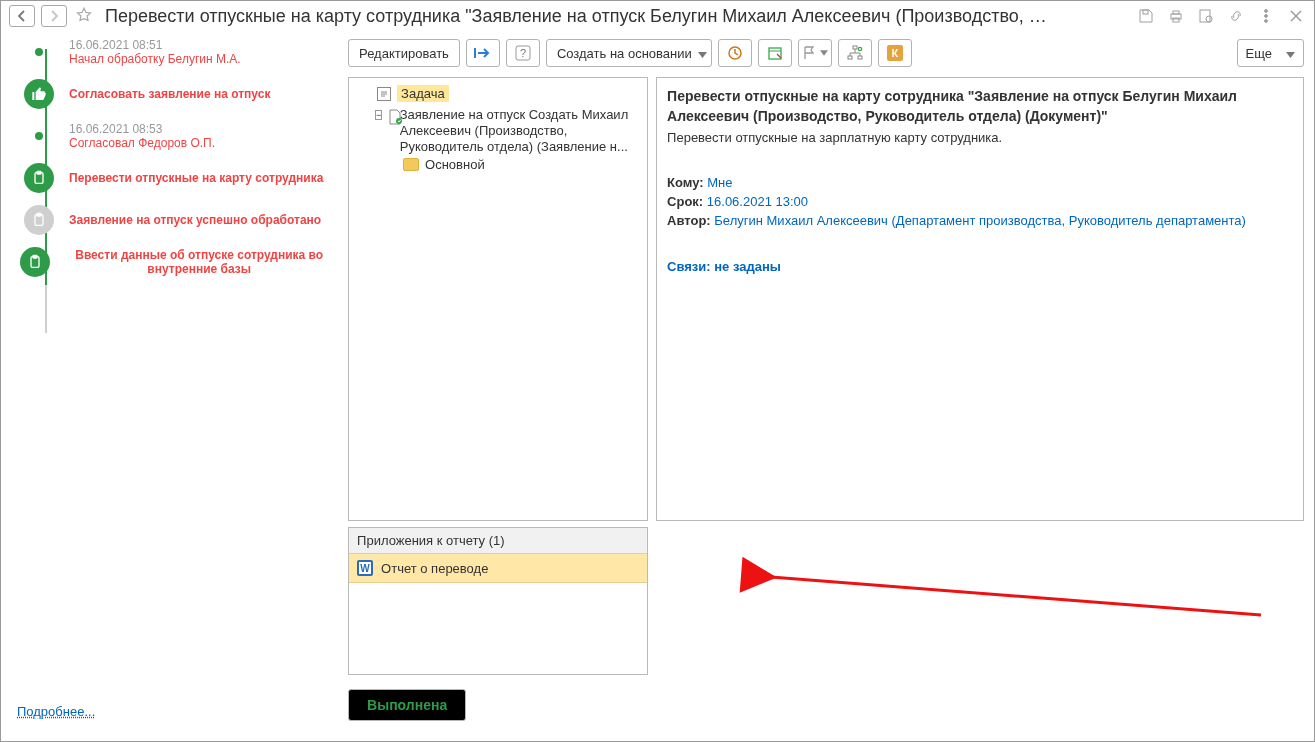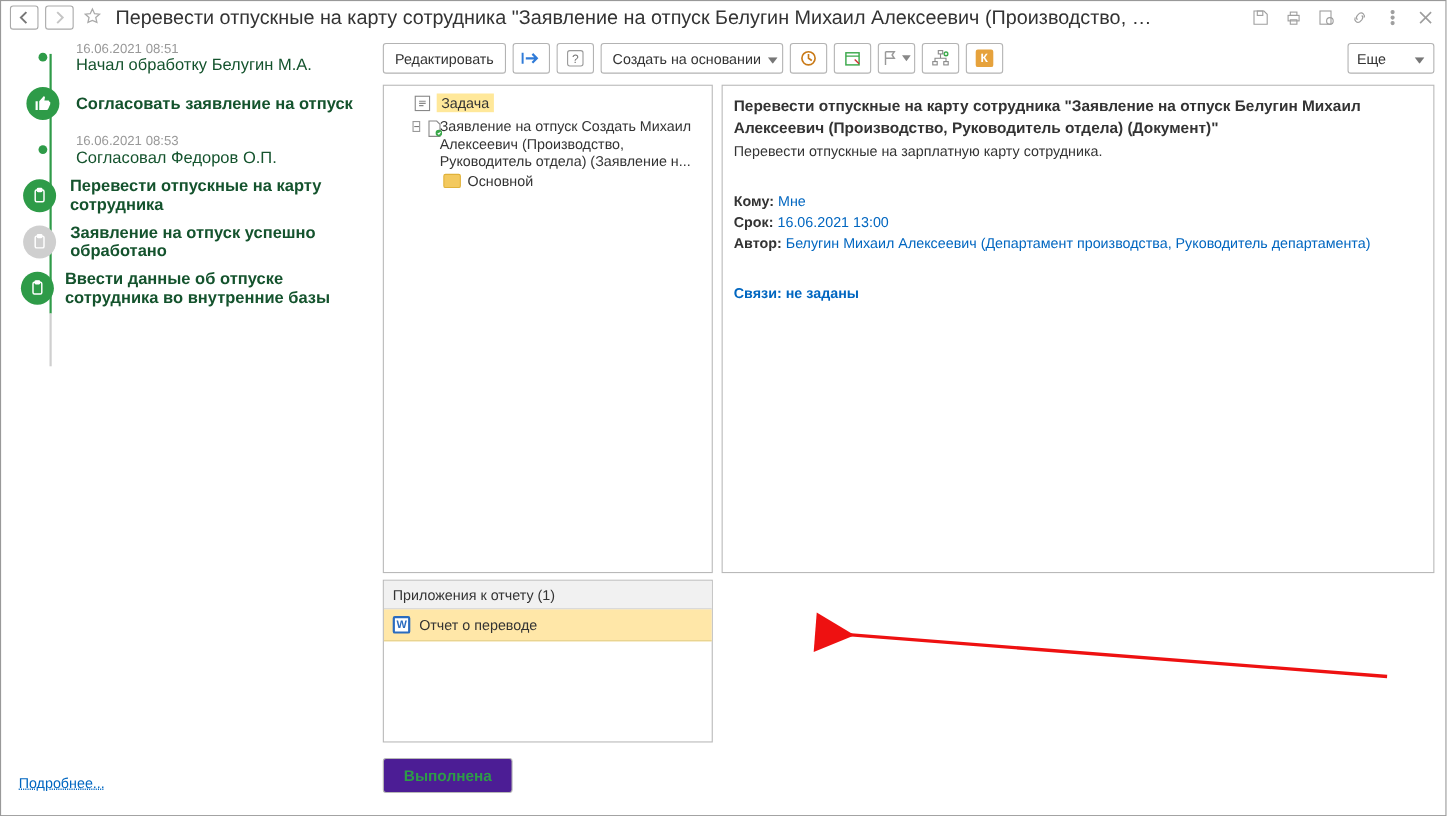--- a/index.html
+++ b/index.html
@@ -71,21 +71,21 @@
   }
   .tl-circle{
     width:30px; height:30px; border-radius:50%;
     display:flex; align-items:center; justify-content:center;
     color:#fff;
   }
   .tl-circle.green{ background:#2e9b48;}
   .tl-circle.gray{ background:#cfcfcf;}
   .tl-body{ padding-left:10px;}
   .tl-time{ color:#999; font-size:12px;}
-  .tl-text{ font-size:15px; color:#14532d;}
+  .tl-text{ font-size:12px; color:#ef4444;text-align:center;}
   .tl-text.bold{ font-weight:700;}
   .more-link{ color:#0066c0; text-decoration:underline dotted; font-size:13px; padding:6px 0 2px 6px;}
 
   
   .right-col{
     flex:1 1 auto;
     display:flex; flex-direction:column;
     gap:6px;
   }
   .toolbar{
@@ -96,21 +96,21 @@
     height:28px;
     border:1px solid #b3b3b3; border-radius:3px;
     background:#fff; color:#333;
     display:inline-flex; align-items:center; justify-content:center;
     padding:0 10px; cursor:pointer;
     font-size:13px;
   }
   .btn.icon-only{ width:34px; padding:0;}
   .btn.split{ padding-right:4px;}
   .flex-spacer{ flex:1 1 auto;}
-  .btn.more{ padding:0 8px; display:flex; gap:20px;}
+  .btn.more{ padding:0 8px; display:flex; gap:8px;}
   .btn .caret{ margin-left:6px;}
   .btn .caret svg{ fill:#777;}
 
   .panes{ display:flex; gap:8px; flex:1 1 auto; min-height:0;}
   .tree-pane, .detail-pane{
     border:1px solid #b9b9b9;
     background:#fff;
     flex:1 1 50%;
     overflow:hidden;
     position:relative;
@@ -154,21 +154,21 @@
   .side-icons{
     position:absolute; right:3px; top:30px; display:flex; flex-direction:column; gap:10px;
   }
   .side-icons .sic{ width:18px; height:18px; display:flex; align-items:center; justify-content:center;}
   .plus-c{ width:14px; height:14px; border-radius:50%; background:#3aa84a; color:#fff; font-size:11px; line-height:14px; text-align:center; font-weight:700;}
   .clip svg{ stroke:#999; fill:none; stroke-width:1.4;}
 
   .footer-bar{ padding-top:8px;}
   .done-btn{
     height:32px; padding:0 18px;
-    border:1px solid #b7b7b7; border-radius:3px; background:#4c1d95;
+    border:1px solid #b7b7b7; border-radius:3px; background:#000000;
     font-weight:700; color:#2e9b48; font-size:14px; cursor:pointer;
   }
 
   
   .arrow-annot{ position:absolute; left:760px; top:566px; width:510px; height:50px; pointer-events:none;}
   .arrow-annot svg{ width:100%; height:100%; overflow:visible;}
 
   
   .ico-green svg{ fill:#3aa84a;}
   .k-box{ width:16px; height:16px; background:#e6a23c; color:#fff; font-size:11px; font-weight:700; display:flex; align-items:center; justify-content:center; border-radius:2px;}

